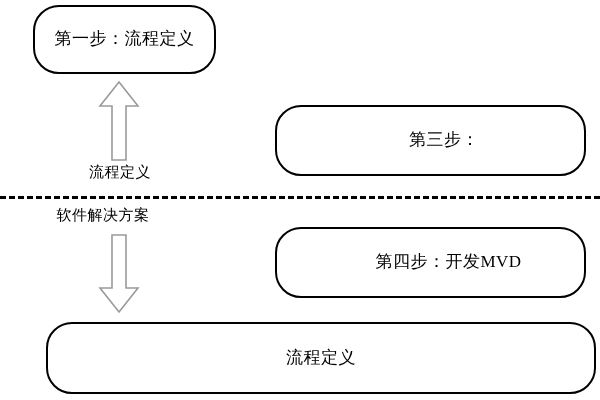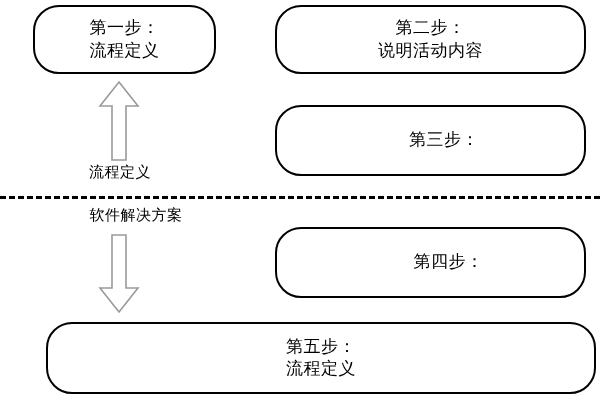--- a/index.html
+++ b/index.html
@@ -20,21 +20,21 @@
     height: 400px;
     background: #ffffff;
   }
   .box {
     position: absolute;
     box-sizing: border-box;
     border: 2px solid #000000;
     border-radius: 26px;
     background: #ffffff;
     display: flex;
-    flex-direction: column;
+    flex-direction: row;
     align-items: center;
     justify-content: center;
     line-height: 1.32;
   }
   .box .line1,
   .box .line2 {
     display: block;
     white-space: nowrap;
     font-size: 17px;
     letter-spacing: 0.5px;
@@ -58,21 +58,21 @@
 
   
   .divider-label {
     position: absolute;
     font-size: 15px;
     white-space: nowrap;
     letter-spacing: 0.5px;
     text-align: center;
   }
   #label-process-definition { left: 40px; top: 163px; width: 160px; }
-  #label-software-solution  { left: 56px; top: 206px; width: 160px; }
+  #label-software-solution  { left: 23px; top: 206px; width: 160px; }
 
   
   .arrow { position: absolute; }
   #arrow-up   { left: 98px; top: 80px;  width: 42px; height: 82px; }
   #arrow-down { left: 98px; top: 234px; width: 42px; height: 80px; }
   .arrow svg { display: block; width: 100%; height: 100%; }
   .arrow polygon {
     fill: #ffffff;
     stroke: #9a9a9a;
     stroke-width: 1.6;
@@ -82,35 +82,31 @@
 </head>
 <body>
 
 <div id="diagram">
 
   <div class="box" id="box-step-1">
     <span class="line1">第一步：</span>
     <span class="line2">流程定义</span>
   </div>
 
-  <div class="box" id="box-step-2">
-    <span class="line1">第二步：</span>
-    <span class="line2">说明活动内容</span>
-  </div>
 
   <div class="box" id="box-step-3">
     <span class="line1">第三步：</span>
   </div>
 
   <div class="box" id="box-step-4">
     <span class="line1">第四步：</span>
+    <span class="line2">开发MVD</span>
   </div>
 
   <div class="box" id="box-step-5">
-    <span class="line1">第五步：</span>
     <span class="line2">流程定义</span>
   </div>
 
   <div id="divider"></div>
 
   <div class="divider-label" id="label-process-definition">流程定义</div>
   <div class="divider-label" id="label-software-solution">软件解决方案</div>
 
   <div class="arrow" id="arrow-up">
     <svg viewBox="0 0 42 82" preserveAspectRatio="none" aria-hidden="true">

